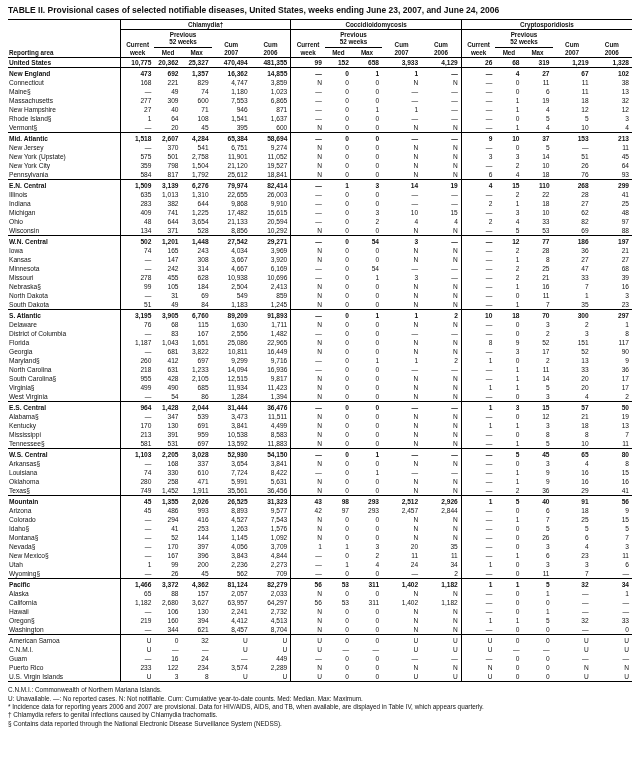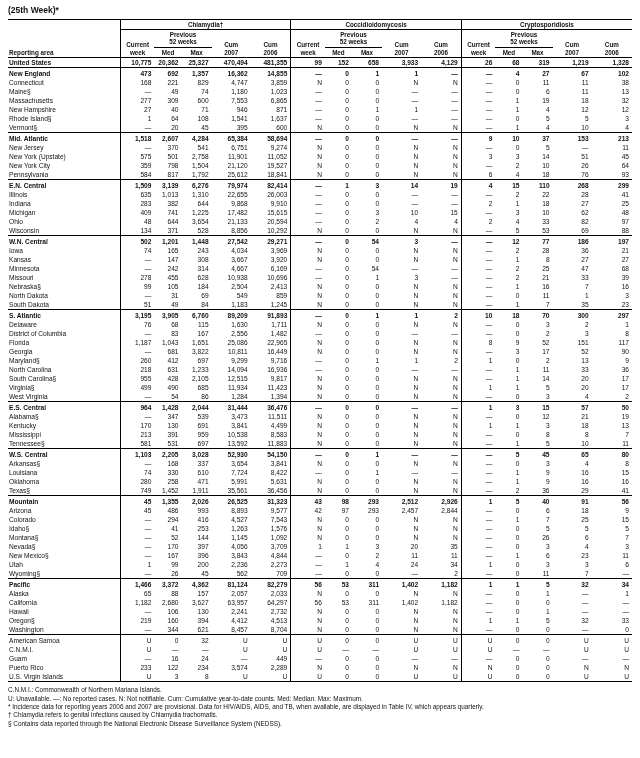--- a/index.html
+++ b/index.html
@@ -34,21 +34,21 @@
   tr.sect td { border-top:1px solid #000; padding-top:1px; }
   .footnotes { margin-top:4px; }
   .footnote { font-size:6.4px; line-height:8.4px; }
 </style>
 </head>
 <body>
 
 <div class="page">
 
   <div class="title-block">
-    <div class="title-line">(25th Week)*</div>
+    <div class="title-line">TABLE II. Provisional cases of selected notifiable diseases, United States, weeks ending June 23, 2007, and June 24, 2006</div>
   </div>
 
   <table class="mmwr">
     <colgroup>
       <col style="width:112px">
       <col style="width:34px">
         <col style="width:27px">
         <col style="width:30px">
         <col style="width:39px">
         <col style="width:40px">

